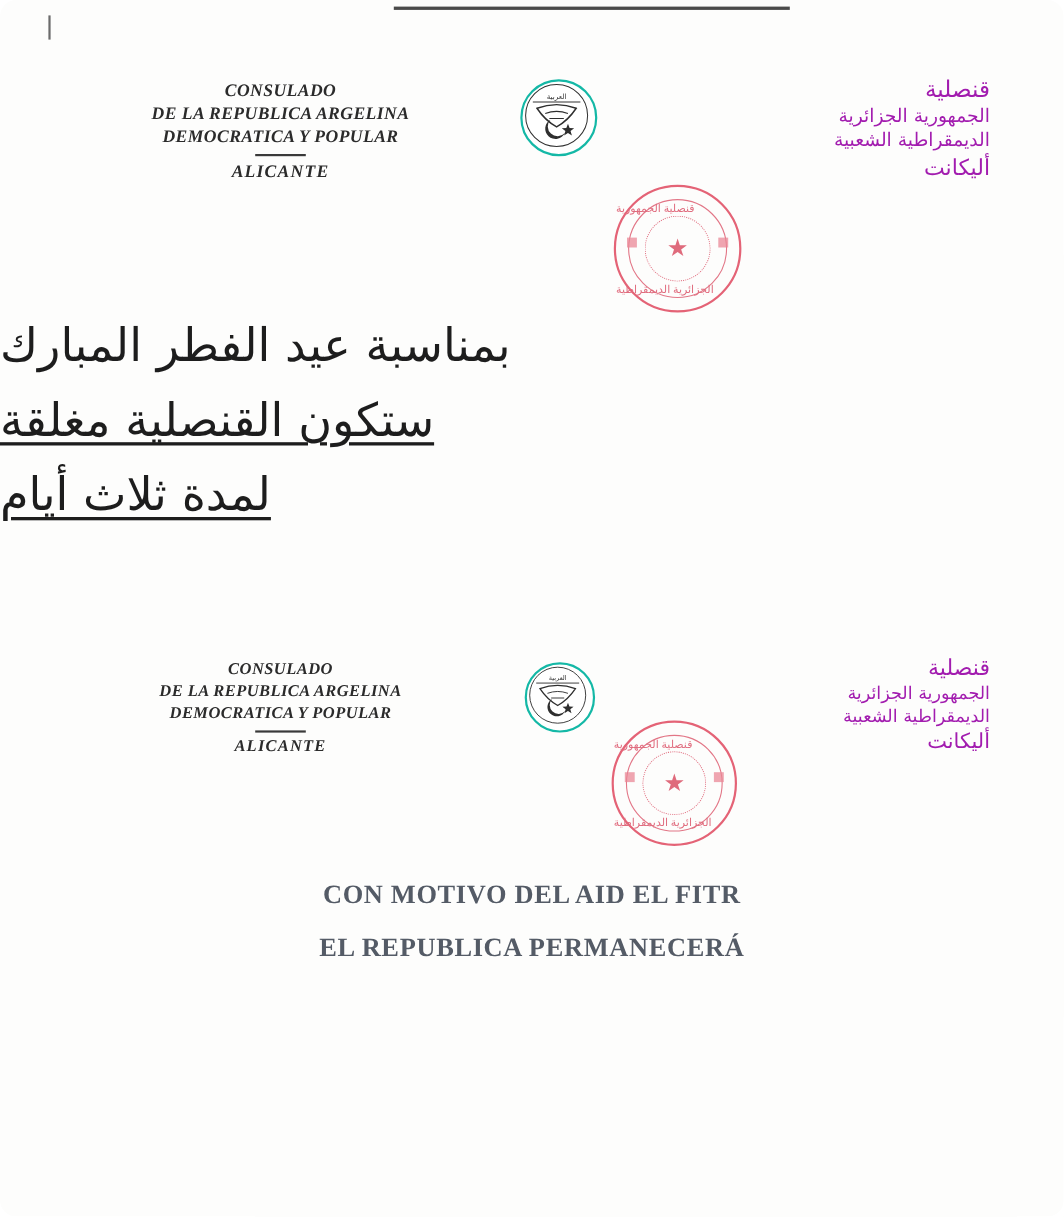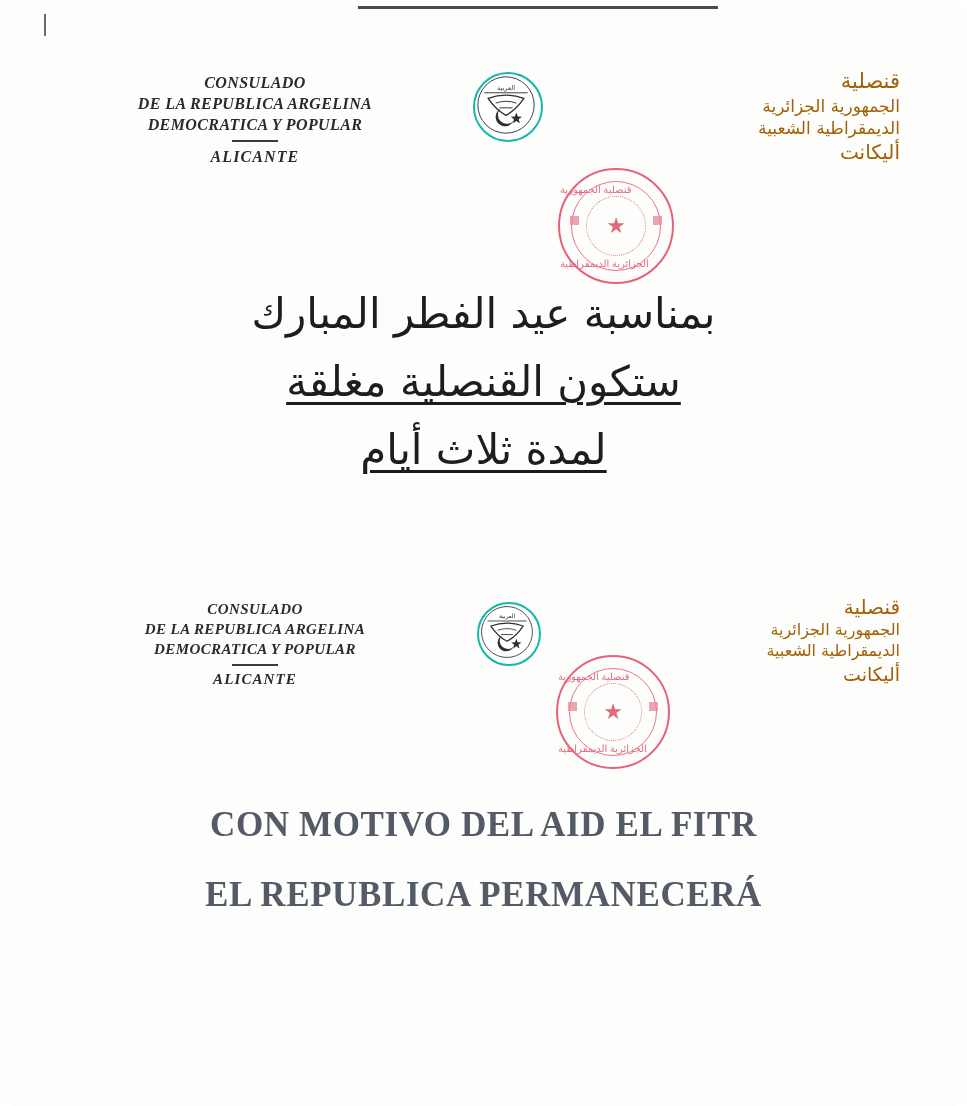--- a/index.html
+++ b/index.html
@@ -81,21 +81,21 @@
     background: #ffffff;
     overflow: hidden;
   }
 
   .lh-ar {
     position: absolute;
     width: 300px;
     text-align: right;
     direction: rtl;
     font-family: "DejaVu Sans", sans-serif;
-    color: #a16207;
+    color: #a21caf;
     line-height: 1.3;
   }
   .lh-ar .l {
     display: block;
     white-space: nowrap;
   }
 
   
   .stamp {
     position: absolute;
@@ -142,21 +142,21 @@
     height: 9px;
     background: #e87d8d;
     opacity: 0.75;
   }
 
   
   .ar-body {
     position: absolute;
     left: 0;
     width: 967px;
-    text-align: center;
+    text-align: left;
     direction: rtl;
     font-family: "DejaVu Sans", sans-serif;
     color: #1d1d1d;
   }
   .ar-body .line {
     display: block;
     font-size: 42px;
     line-height: 1.62;
     letter-spacing: 0.5px;
   }
@@ -171,21 +171,21 @@
     position: absolute;
     left: 0;
     width: 967px;
     text-align: center;
     font-family: "Liberation Serif", serif;
     font-weight: 700;
     color: #545b66;
   }
   .es-body .line {
     display: block;
-    font-size: 35px;
+    font-size: 24px;
     line-height: 2.0;
     letter-spacing: 0.6px;
     white-space: nowrap;
   }
   .es-body .u {
     text-decoration: underline;
     text-decoration-thickness: 3px;
     text-underline-offset: 6px;
   }
 </style>

